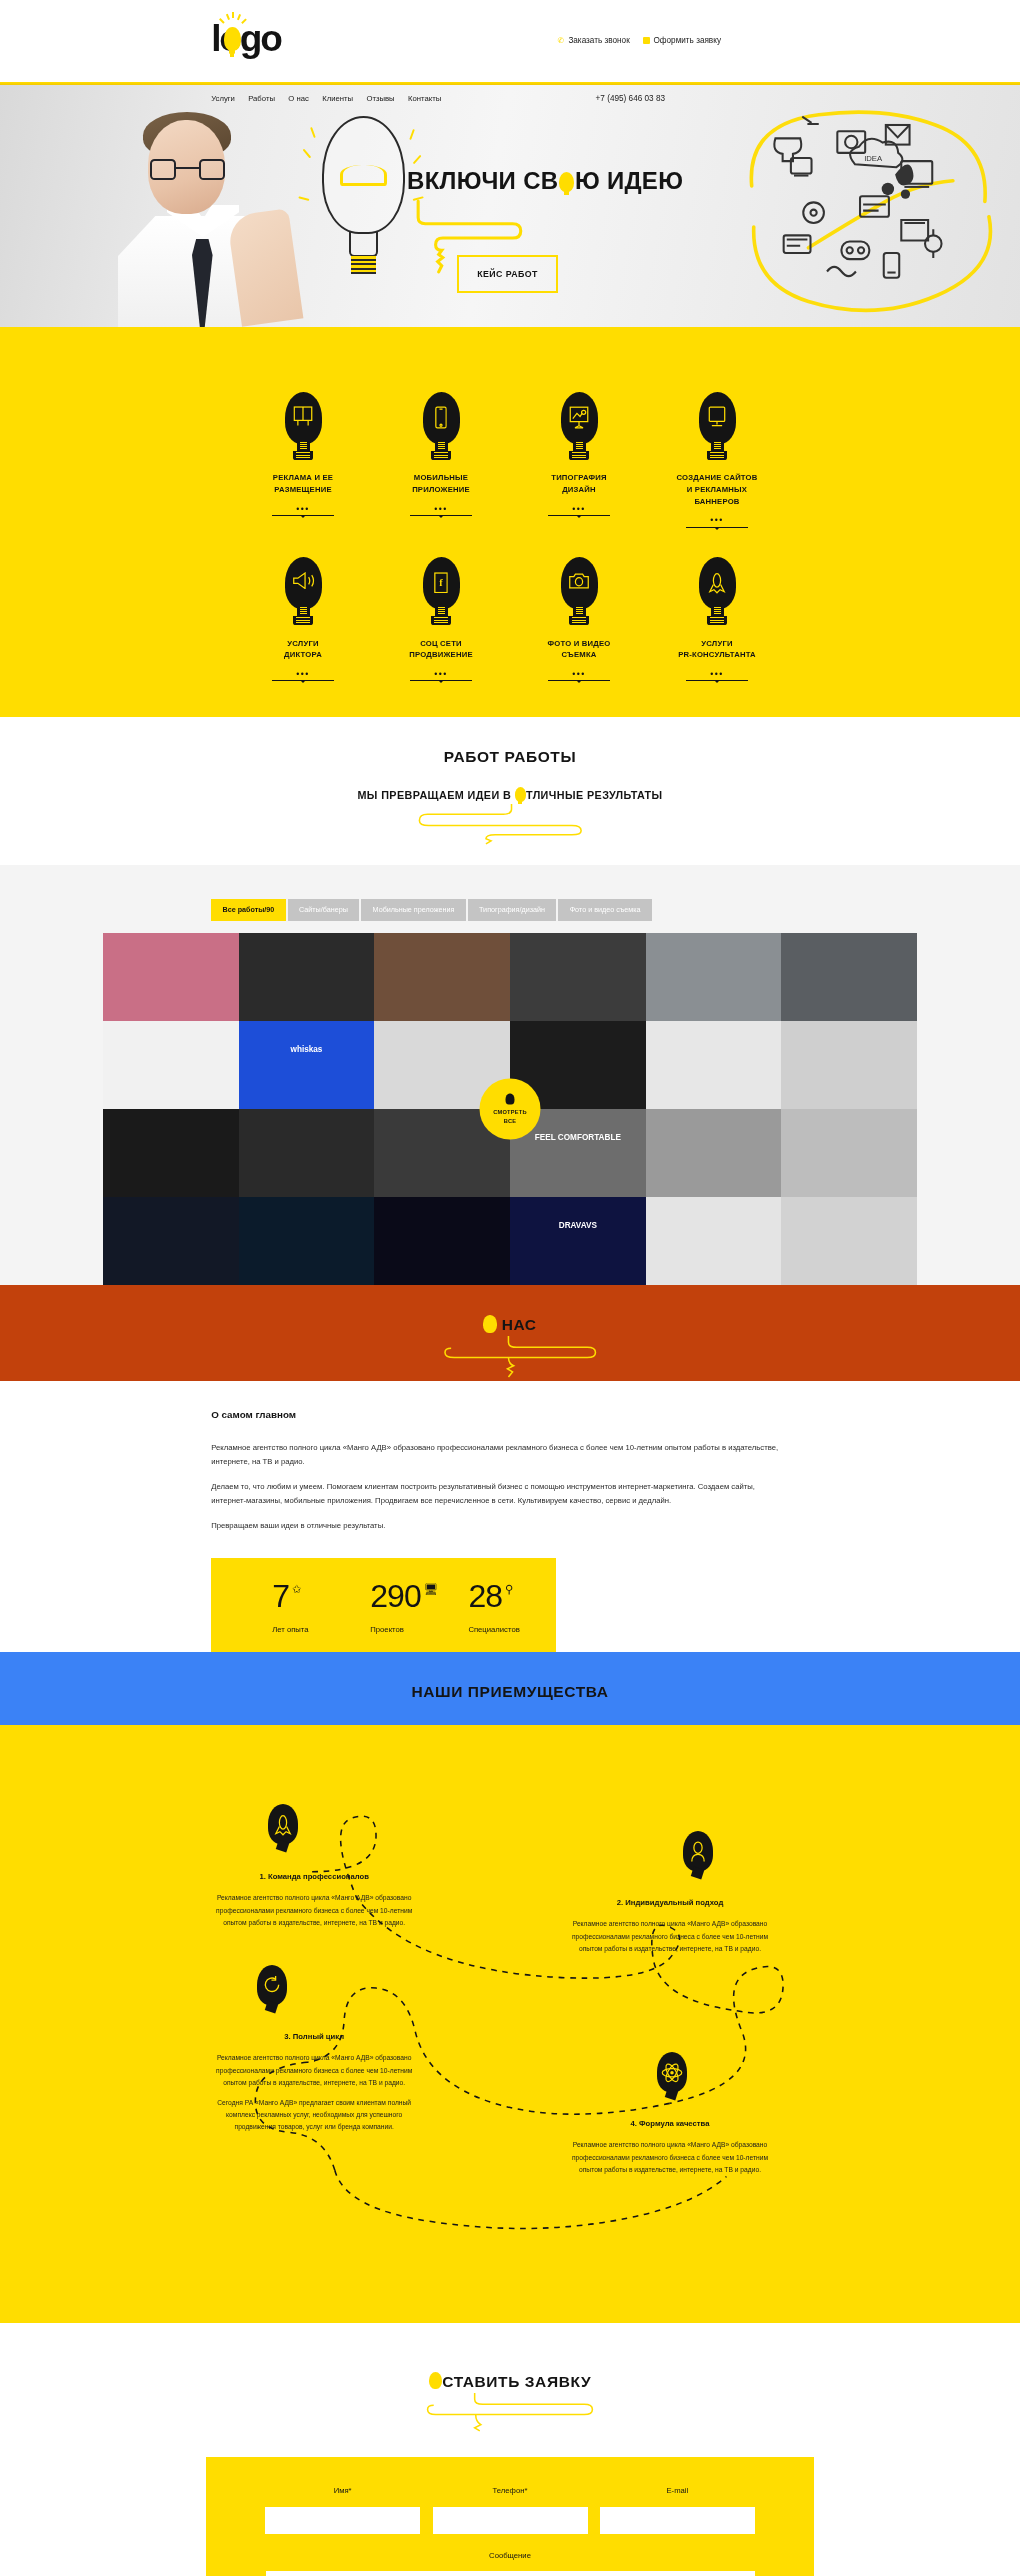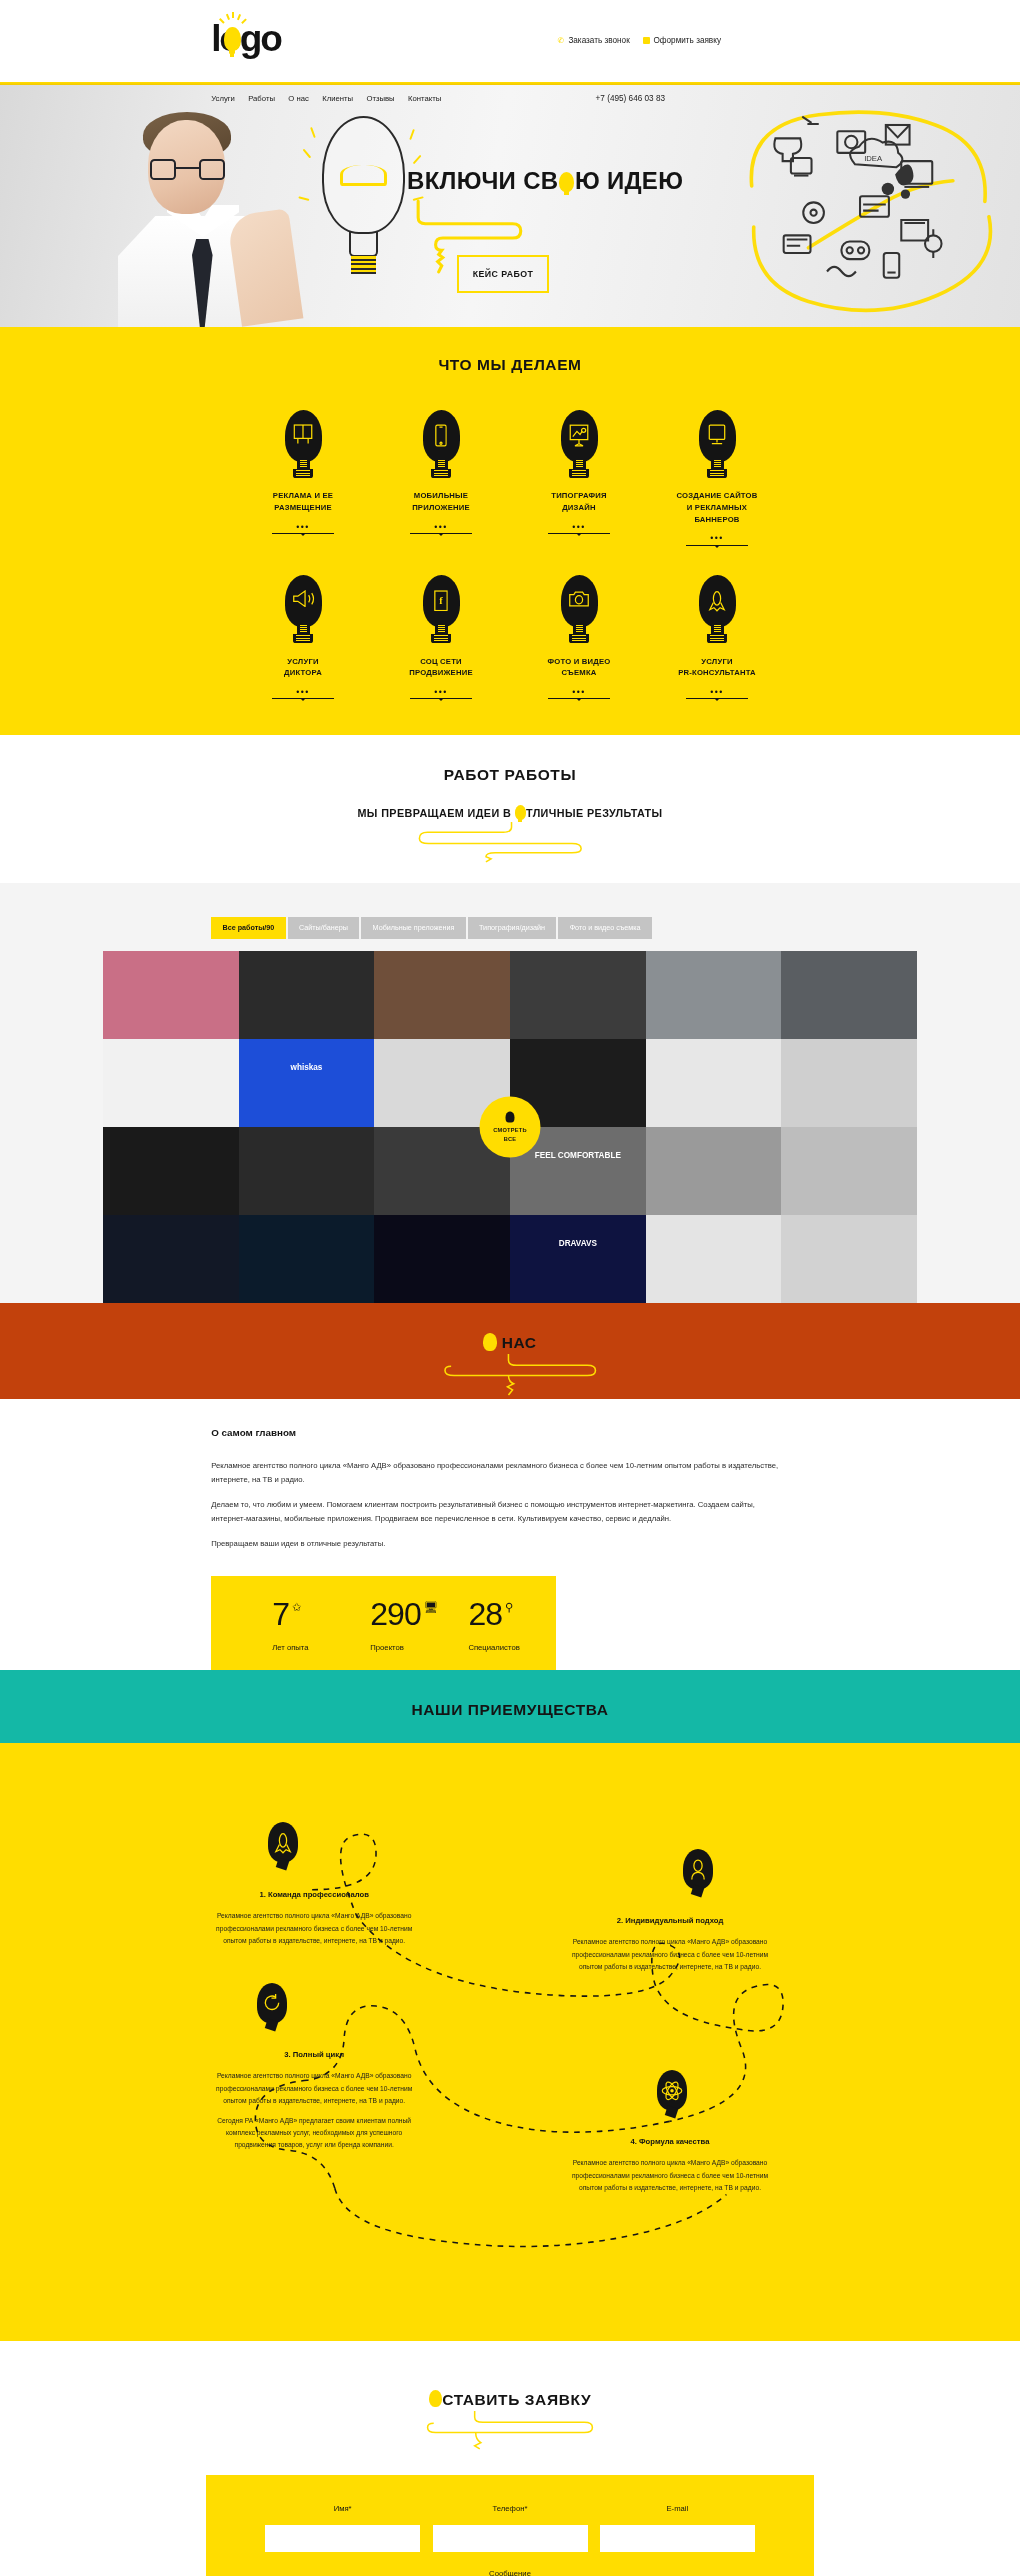--- a/index.html
+++ b/index.html
@@ -66,21 +66,21 @@
   .hbulb .neck{position:absolute;left:34px;top:116px;width:29px;height:25px;border:2.1px solid #2a2a2a;border-top:none;border-radius:0 0 5.2px 5.2px}
   .hbulb .base{position:absolute;left:36px;top:140px;width:25px;height:17.5px;
     background:repeating-linear-gradient(#ffdd00 0 2.6px,#2a2a2a 2.6px 4.6px)}
   .spark{position:absolute;background:#ffdd00;width:2.1px;height:11.3px;border-radius:1px}
 
   .htitle{position:absolute;left:407px;top:82px;font-size:24px;font-weight:700;letter-spacing:0.3px;color:#141414;z-index:12;white-space:nowrap}
   .htitle .dot{display:inline-block;width:15.5px;height:20.6px;background:#ffdd00;border-radius:50% 50% 44% 44%;vertical-align:-3.1px;margin:0 0.5px;position:relative}
   .htitle .dot:after{content:"";position:absolute;left:5.2px;top:19.6px;width:5.2px;height:3.6px;background:#ffdd00}
   .wire{position:absolute;left:412px;top:112px;width:118px;height:77px;z-index:11}
 
-  .hbtn{position:absolute;left:457px;top:242px;transform:translateY(-72px);width:92px;height:38px;
+  .hbtn{position:absolute;left:457px;top:242px;transform:translateY(-72px);width:101px;height:38px;
     border:2.1px solid #ffdd00;background:transparent;font-size:8.8px;font-weight:700;letter-spacing:0.4px;
     color:#141414;cursor:pointer;z-index:14;font-family:inherit}
   .doodle{position:absolute;right:0;top:8.2px;width:289px;height:227px;z-index:8;opacity:.95}
 
   
   .services{background:#ffdd00;padding:29px 0 36px}
   .sec-h{text-align:center;font-size:15.5px;font-weight:700;letter-spacing:0.6px;color:#141414}
   .srow{display:flex;justify-content:center;gap:30px;margin-top:36px}
   .scard{width:108px;text-align:center;cursor:pointer}
   .blb{width:48px;height:68px;margin:0 auto;position:relative}
@@ -123,21 +123,21 @@
   .abtxt{width:608px;margin:0 auto;padding:0 5.2px;text-align:left}
   .abtxt h4{font-size:9.8px;font-weight:700;margin-bottom:21px;color:#141414}
   .abtxt p{font-size:7.7px;line-height:1.85;color:#2b2b2b;margin-bottom:10.3px;max-width:572px}
   .stats{background:#ffdd00;width:345px;margin:25px 0 0 5.2px;padding:21.6px 0 18.5px;display:flex;gap:10.3px;padding-left:61px}
   .stat{width:90px}
   .stat .num{font-size:32px;font-weight:300;line-height:1;color:#141414;letter-spacing:-1px;display:flex;align-items:flex-start}
   .stat .num .gl{font-size:11.3px;margin-left:3.1px;margin-top:4.1px}
   .stat .cap{margin-top:13.4px;font-size:7.7px;color:#141414}
 
   
-  .adv{background:#14b8a6;padding:31px 0 0;text-align:center}
+  .adv{background:#3b82f6;padding:31px 0 0;text-align:center}
   .advband{background:#ffdd00;margin-top:24px;padding:17.5px 0 24px;position:relative;overflow:hidden}
   .advband .wrap{min-height:556px}
   .advitem{position:absolute;width:206px;text-align:center}
   .advitem h5{font-size:7.7px;font-weight:700;margin-bottom:11.3px;color:#141414}
   .advitem p{font-size:6.7px;line-height:1.85;color:#1c1c1c;margin-bottom:7.2px}
   .advbulb{position:absolute;width:36px;height:49px}
   .advbulb .bd{position:absolute;left:3.1px;top:0;width:30px;height:40px;background:#141414;border-radius:50% 50% 40% 40%}
   .advbulb .nk{position:absolute;left:12.4px;top:37px;width:11.3px;height:10.3px;background:#141414;transform:rotate(18deg)}
   .advbulb svg{position:absolute;left:50%;top:10.3px;transform:translateX(-50%);z-index:3}
   .dashpath{position:absolute;left:0;top:0;width:100%;height:100%;z-index:1;pointer-events:none}
@@ -272,21 +272,20 @@
         <path d="M318 158 q26 -34 34 -8 q6 22 -12 28 q-16 6 -22 -20 z"></path>
         <circle cx="304" cy="186" r="12"></circle>
         <circle cx="338" cy="196" r="9"></circle>
       </g>
   </svg>
 
   <button class="hbtn">КЕЙС РАБОТ</button>
 </section>
 
 <section class="services">
-  <h2 class="sec-h">ЧТО МЫ ДЕЛАЕМ</h2>
   <div class="wrap">
     <div class="srow" id="srow1">
         <div class="scard">
           <div class="blb">
             <div class="bulbody"></div>
             <svg width="19.6" height="21.6" viewBox="0 0 38 42">
               <g fill="none" stroke="#ffdd00" stroke-width="2.4">
                 <rect x="2" y="2" width="34" height="26"></rect>
                 <path d="M19 2v26M9 28v10M29 28v10"></path>
               </g>

